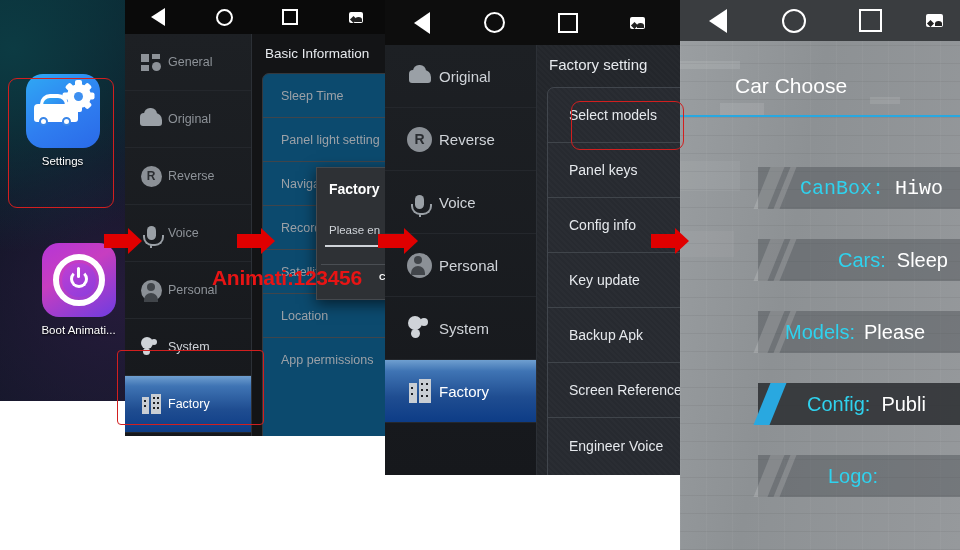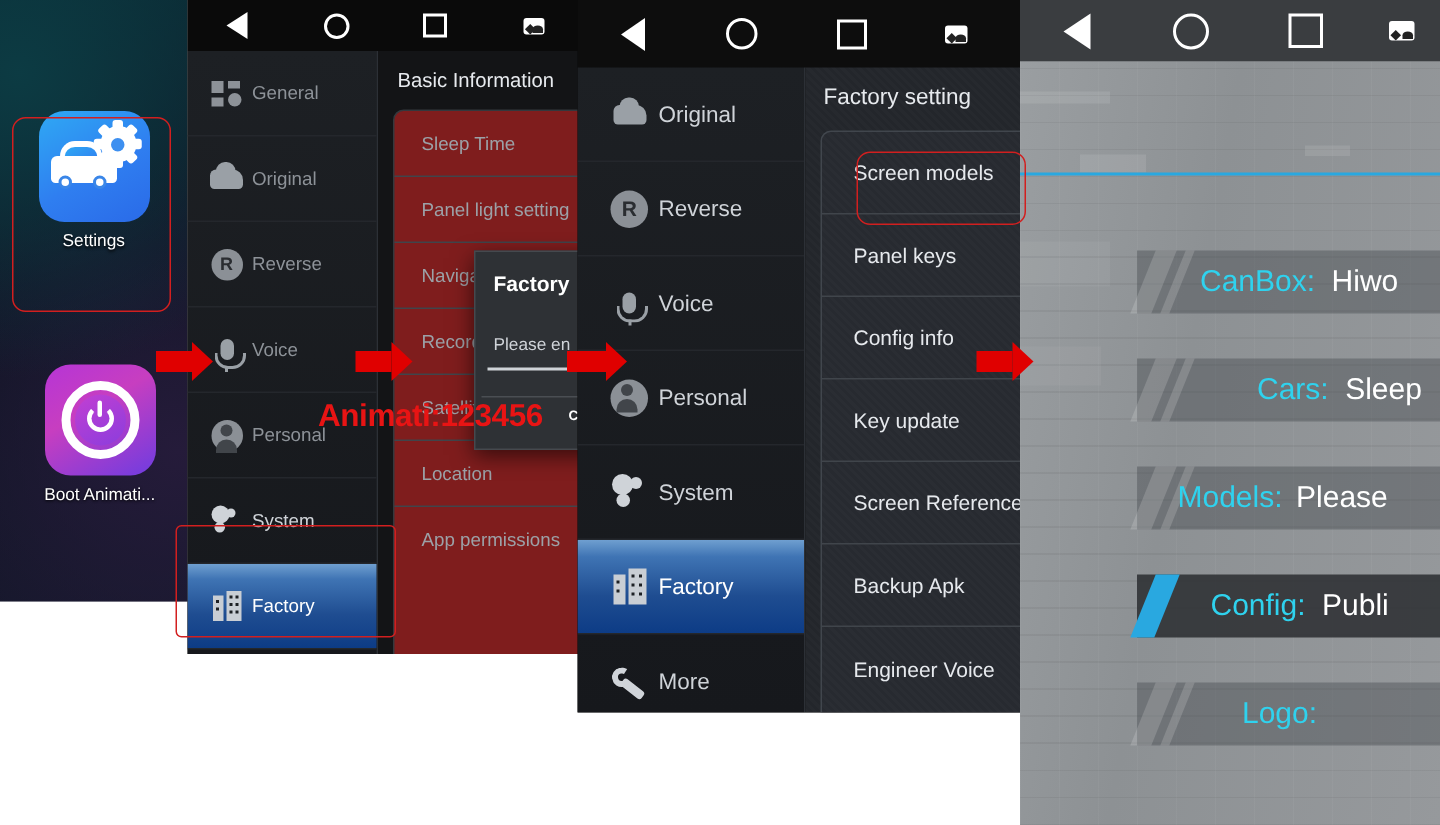--- a/index.html
+++ b/index.html
@@ -123,21 +123,21 @@
   .pane-title{ color:#e7eaee; white-space:nowrap; }
   .pane-card{ position:absolute; border:1px solid #41464d; border-radius:7px;
      background:repeating-linear-gradient(45deg,#2a2d33 0 2px,#272a30 2px 4px); }
   .row{ display:flex; align-items:center; border-bottom:1px solid #40454b;
      color:#e6e9ed; white-space:nowrap; }
   .row:last-child{ border-bottom:none; }
   .row.dim{ color:#9ca1a7; }
 
   
   .pane.dark{ background:#131416; }
-  .pane-card.dark{ background:#7f1d1d; border-color:#34383d; }
+  .pane-card.dark{ background:#0c4a6e; border-color:#34383d; }
 
   
   .dialog{ position:absolute; background:#2e3135; border:1px solid #45494e;
      box-shadow:0 4px 14px rgba(0,0,0,.6); }
   .dlg-title{ color:#ffffff; font-weight:bold; white-space:nowrap; }
   .dlg-sub{ color:#cfd3d8; white-space:nowrap; }
   .dlg-underline{ background:#cfd3d8; height:2px; }
   .dlg-rule{ background:#4a4e53; height:1px; }
   .dlg-btn{ color:#ffffff; font-weight:bold; font-size:9px; white-space:nowrap; }
 
@@ -192,21 +192,21 @@
           <div class="tooth" style="transform:rotate(45deg)"></div>
           <div class="tooth" style="transform:rotate(90deg)"></div>
           <div class="tooth" style="transform:rotate(135deg)"></div>
           <div class="g-c"></div>
           <div class="g-h"></div>
         </div>
       </div>
       <div class="app-label">Settings</div>
     </div>
 
-    <div class="app" style="left:4px; top:243px;">
+    <div class="app" style="left:16px; top:243px;">
       <div class="app-icon" id="ic-boot">
         <div class="pwr-ring"></div>
         <div class="pwr-ring2"></div>
         <div class="pwr-arc"></div>
         <div class="pwr-bar"></div>
       </div>
       <div class="app-label">Boot Animati...</div>
     </div>
   </div>
 
@@ -394,45 +394,32 @@
               <span class="w" style="left:17px;top:4px;"></span>
               <span class="w" style="left:12px;top:10px;"></span>
               <span class="w" style="left:17px;top:10px;"></span>
               <span class="w" style="left:12px;top:16px;"></span>
               <span class="w" style="left:17px;top:16px;"></span>
             </div>
           </div>
           <div class="mi-label" style="font-size:15px;">Factory</div>
         </div>
 
-        <div class="menu-item" style="height:63px;padding-left:15px;border-bottom:none;">
-          <div class="mi-ico" style="width:39px;">
-            <div class="gi gi-wrench">
-              <span style="position:absolute;left:7px;top:7px;width:17px;height:6px;
-                background:#d0d4d9;border-radius:2px;transform:rotate(38deg);
-                transform-origin:left center;"></span>
-              <span style="position:absolute;left:0;top:1px;width:13px;height:13px;
-                border:4px solid #d0d4d9;border-radius:50%;
-                border-right-color:transparent;transform:rotate(-12deg);"></span>
-            </div>
-          </div>
-          <div class="mi-label" style="font-size:15px;">More</div>
-        </div>
       </div>
 
       <div class="pane">
         <div class="pane-title" style="position:absolute;left:12px;top:11px;font-size:15px;">Factory setting</div>
 
         <div class="pane-card" style="left:10px;top:42px;right:-16px;bottom:-8px;">
-          <div class="row" style="height:55px;padding-left:21px;font-size:14px;">Screen models</div>
+          <div class="row" style="height:55px;padding-left:21px;font-size:14px;">Select models</div>
           <div class="row" style="height:55px;padding-left:21px;font-size:14px;">Panel keys</div>
           <div class="row" style="height:55px;padding-left:21px;font-size:14px;">Config info</div>
           <div class="row" style="height:55px;padding-left:21px;font-size:14px;">Key update</div>
+          <div class="row" style="height:55px;padding-left:21px;font-size:14px;">Backup Apk</div>
           <div class="row" style="height:55px;padding-left:21px;font-size:14px;">Screen Reference</div>
-          <div class="row" style="height:55px;padding-left:21px;font-size:14px;">Backup Apk</div>
           <div class="row" style="height:55px;padding-left:21px;font-size:14px;">Engineer Voice</div>
         </div>
       </div>
     </div>
   </div>
 
   <div class="panel" id="p4">
     <div class="p4-nav">
       <div class="navbar" style="height:41px;">
         <div class="nav-icon" style="width:76px;height:41px;">
@@ -451,26 +438,27 @@
     </div>
 
     <div class="p4-body">
 
       <div class="p4-deco" style="left:-10px;top:20px;width:70px;height:8px;"></div>
       <div class="p4-deco" style="left:40px;top:62px;width:44px;height:12px;"></div>
       <div class="p4-deco" style="left:190px;top:56px;width:30px;height:7px;"></div>
       <div class="p4-deco" style="left:0;top:120px;width:60px;height:30px;opacity:.5;"></div>
       <div class="p4-deco" style="left:0;top:190px;width:54px;height:26px;opacity:.45;"></div>
 
+      <div class="p4-title" style="left:55px;top:33px;font-size:21px;">Car Choose</div>
       <div class="p4-rule" style="left:0;top:74px;right:0;"></div>
 
       <div class="cc-bg" style="left:78px;top:126px;right:0;height:42px;"></div>
       <div class="cc-slash" style="left:82px;top:126px;width:14px;height:42px;"></div>
       <div class="cc-slash" style="left:102px;top:126px;width:6px;height:42px;"></div>
-      <div class="cc-row" style="left:120px;top:126px;right:0;height:42px;font-size:20px;">
+      <div class="cc-row" style="left:120px;top:126px;right:0;height:42px;font-size:20px;font-family:Liberation Mono, monospace;">
         <span class="cc-key">CanBox:</span>
         <span class="cc-val" style="margin-left:11px;">Hiwo</span>
       </div>
 
       <div class="cc-bg" style="left:78px;top:198px;right:0;height:42px;"></div>
       <div class="cc-slash" style="left:82px;top:198px;width:14px;height:42px;"></div>
       <div class="cc-slash" style="left:102px;top:198px;width:6px;height:42px;"></div>
       <div class="cc-row" style="left:158px;top:198px;right:0;height:42px;font-size:20px;">
         <span class="cc-key">Cars:</span>
         <span class="cc-val" style="margin-left:11px;">Sleep</span>

